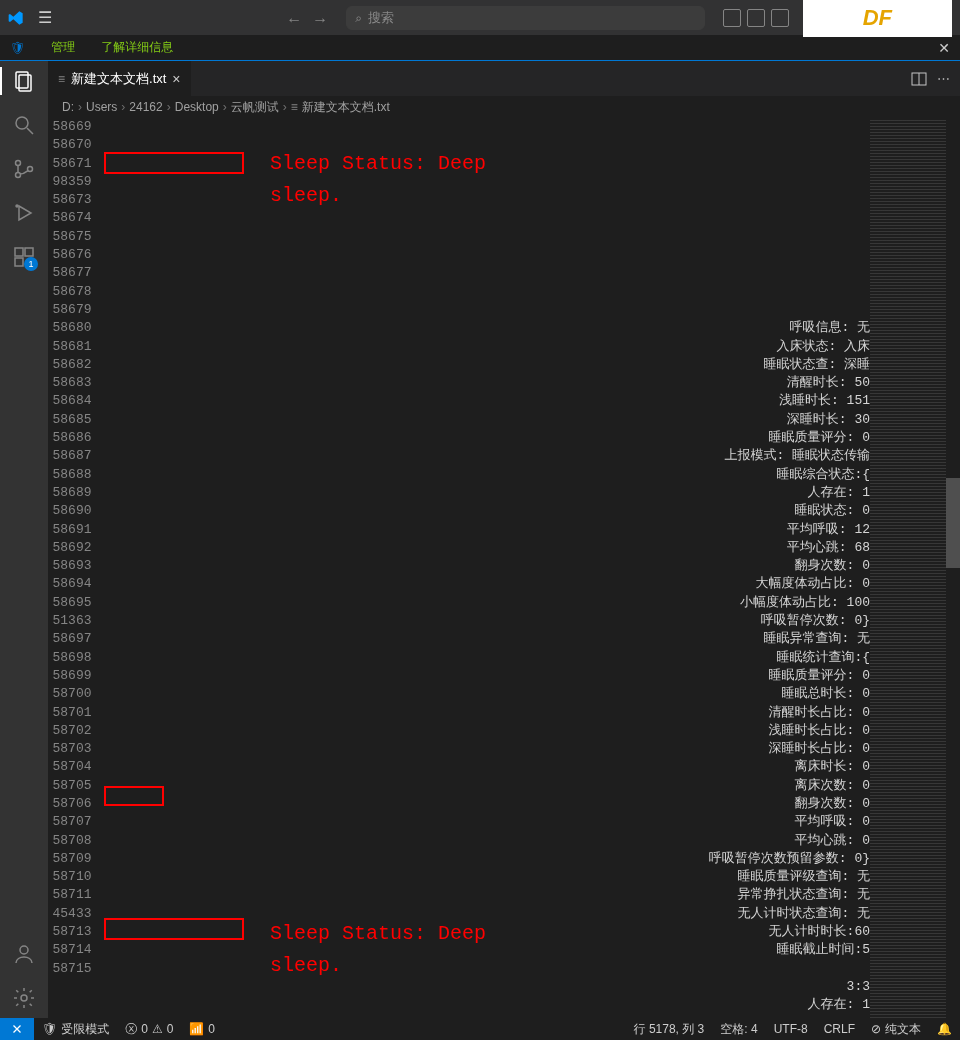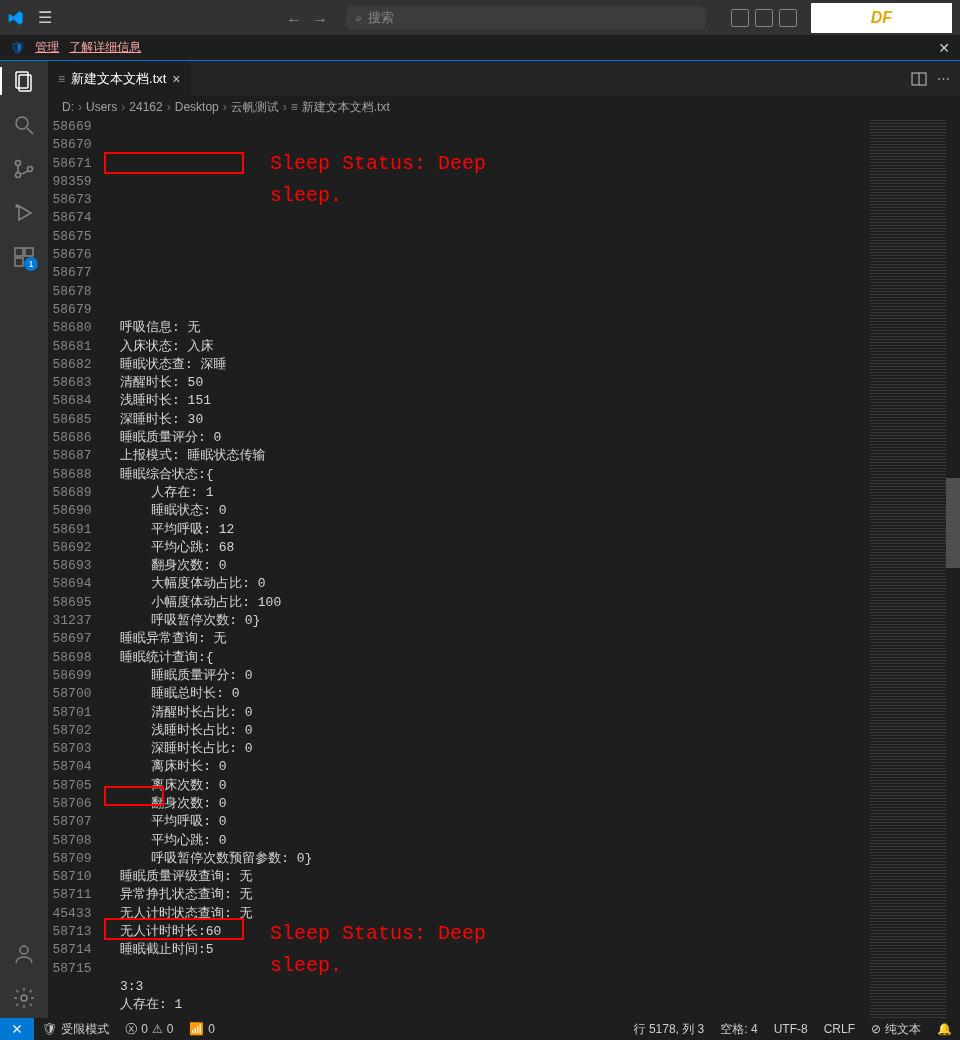--- a/index.html
+++ b/index.html
@@ -38,38 +38,38 @@
   color: #8a8a8a;
 }
 .searchbox span.icon { margin-right: 6px; font-size: 12px; }
 .layout-icons { display: flex; gap: 6px; margin-left: auto; }
 .layout-icon { width: 18px; height: 18px; border: 1px solid #858585; border-radius: 2px; cursor: pointer; }
 .df-badge {
   background: #fff;
   color: #e5a400;
   font-weight: bold;
   padding: 6px 60px;
-  font-size: 16px;
+  font-size: 22px;
   font-style: italic;
   margin-left: 6px;
 }
 .restrict-bar {
   height: 26px;
   background: #1e1e1e;
   border-bottom: 1px solid #0078d4;
   color: #75beff;
   display: flex;
   align-items: center;
   padding: 0 10px;
   gap: 10px;
   font-size: 12px;
 }
 .restrict-bar .shield { color: #0078d4; }
 .restrict-bar .msg { color: #cccccc; }
-.restrict-bar a { color: #fca5a5; text-decoration: underline; cursor: pointer; }
+.restrict-bar a { color: #84cc16; cursor: pointer; margin-left: 16px; }
 .restrict-close { margin-left: auto; color: #cccccc; cursor: pointer; font-size: 14px; }
 .main { display: flex; height: calc(1040px - 35px - 26px - 22px); }
 .activitybar {
   width: 48px;
   background: #333333;
   display: flex;
   flex-direction: column;
   align-items: center;
   padding: 8px 0;
   gap: 20px;
@@ -157,21 +157,21 @@
 }
 .gutter div { height: 18.3px; }
 .code {
   flex: 1;
   background: #1e1e1e;
   color: #d4d4d4;
   padding-left: 10px;
   white-space: pre;
   position: relative;
 }
-.code div.line { height: 18.3px; }
+.code div.line { height: 18.3px; text-align: right; }
 .minimap {
   width: 90px;
   background: linear-gradient(#1e1e1e, #1e1e1e);
   opacity: 0.9;
   background-image:
     repeating-linear-gradient(0deg,
       rgba(140,140,140,0.25) 0 1px,
       transparent 1px 3px);
 }
 .scrollbar-v {
@@ -350,21 +350,21 @@
           <div>58686</div>
           <div>58687</div>
           <div>58688</div>
           <div>58689</div>
           <div>58690</div>
           <div>58691</div>
           <div>58692</div>
           <div>58693</div>
           <div>58694</div>
           <div>58695</div>
-          <div>31237</div>
+          <div>51363</div>
           <div>58697</div>
           <div>58698</div>
           <div>58699</div>
           <div>58700</div>
           <div>58701</div>
           <div>58702</div>
           <div>58703</div>
           <div>58704</div>
           <div>58705</div>
           <div>58706</div>

